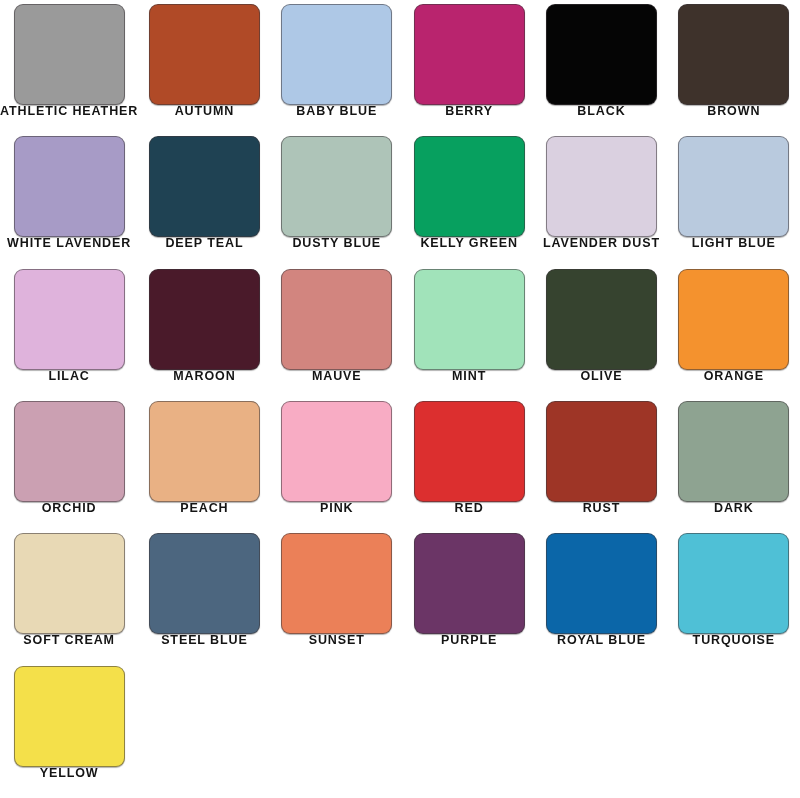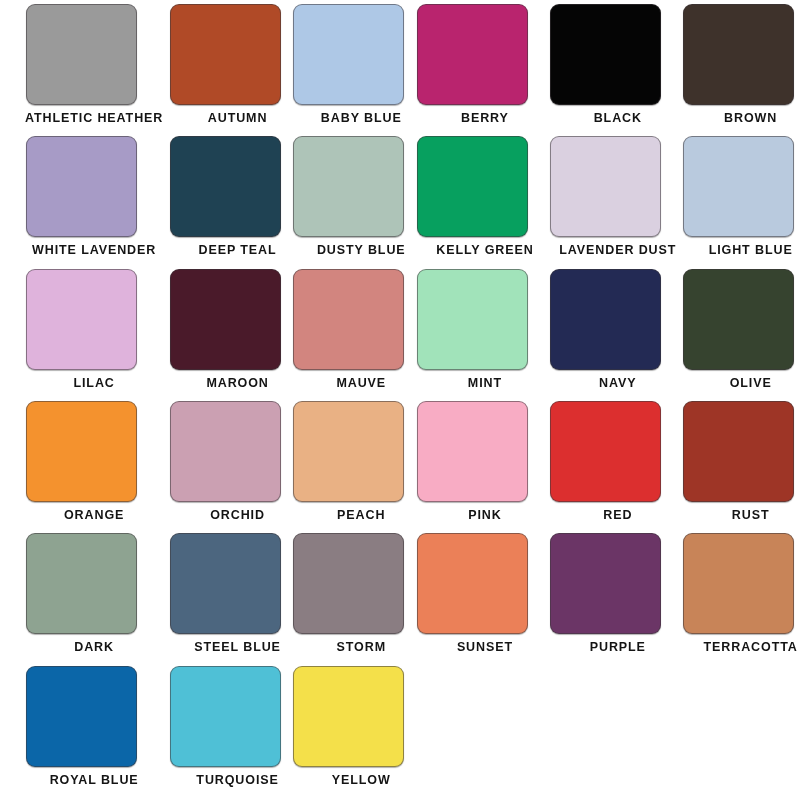--- a/index.html
+++ b/index.html
@@ -33,30 +33,28 @@
   .swatch-chip {
     width: 111px;
     height: 101px;
     border-radius: 9px;
     box-sizing: border-box;
     border: 1px solid rgba(60,55,58,0.55);
     box-shadow: 0 1px 1px rgba(0,0,0,0.30);
     flex: 0 0 auto;
   }
   .swatch-label {
-    margin-top: 7px;
     font-size: 12.5px;
     font-weight: bold;
     letter-spacing: 0.9px;
     color: #141414;
     text-align: center;
     line-height: 1;
     white-space: nowrap;
     font-family: "Liberation Sans", sans-serif;
-    padding-left: 25px;
   }
 </style>
 </head>
 <body>
 
 <div id="swatch-grid">
     <div class="swatch-cell">
       <div class="swatch-chip" style="background: rgb(154, 154, 154);"></div>
       <div class="swatch-label">ATHLETIC HEATHER</div>
     </div>
@@ -114,24 +112,20 @@
     </div>
     <div class="swatch-cell">
       <div class="swatch-chip" style="background: rgb(210, 133, 127);"></div>
       <div class="swatch-label">MAUVE</div>
     </div>
     <div class="swatch-cell">
       <div class="swatch-chip" style="background: rgb(161, 227, 186);"></div>
       <div class="swatch-label">MINT</div>
     </div>
     <div class="swatch-cell">
-      <div class="swatch-chip" style="background: rgb(35, 42, 84);"></div>
-      <div class="swatch-label">NAVY</div>
-    </div>
-    <div class="swatch-cell">
       <div class="swatch-chip" style="background: rgb(54, 67, 47);"></div>
       <div class="swatch-label">OLIVE</div>
     </div>
     <div class="swatch-cell">
       <div class="swatch-chip" style="background: rgb(244, 146, 46);"></div>
       <div class="swatch-label">ORANGE</div>
     </div>
     <div class="swatch-cell">
       <div class="swatch-chip" style="background: rgb(203, 160, 178);"></div>
       <div class="swatch-label">ORCHID</div>
@@ -150,38 +144,34 @@
     </div>
     <div class="swatch-cell">
       <div class="swatch-chip" style="background: rgb(158, 53, 38);"></div>
       <div class="swatch-label">RUST</div>
     </div>
     <div class="swatch-cell">
       <div class="swatch-chip" style="background: rgb(142, 163, 145);"></div>
       <div class="swatch-label">DARK</div>
     </div>
     <div class="swatch-cell">
+      <div class="swatch-chip" style="background: rgb(232, 217, 181);"></div>
+      <div class="swatch-label">SOFT CREAM</div>
+    </div>
+    <div class="swatch-cell">
       <div class="swatch-chip" style="background: rgb(76, 102, 127);"></div>
       <div class="swatch-label">STEEL BLUE</div>
-    </div>
-    <div class="swatch-cell">
-      <div class="swatch-chip" style="background: rgb(138, 125, 130);"></div>
-      <div class="swatch-label">STORM</div>
     </div>
     <div class="swatch-cell">
       <div class="swatch-chip" style="background: rgb(235, 128, 88);"></div>
       <div class="swatch-label">SUNSET</div>
     </div>
     <div class="swatch-cell">
       <div class="swatch-chip" style="background: rgb(107, 53, 102);"></div>
       <div class="swatch-label">PURPLE</div>
-    </div>
-    <div class="swatch-cell">
-      <div class="swatch-chip" style="background: rgb(200, 132, 88);"></div>
-      <div class="swatch-label">TERRACOTTA</div>
     </div>
     <div class="swatch-cell">
       <div class="swatch-chip" style="background: rgb(11, 102, 168);"></div>
       <div class="swatch-label">ROYAL BLUE</div>
     </div>
     <div class="swatch-cell">
       <div class="swatch-chip" style="background: rgb(79, 192, 214);"></div>
       <div class="swatch-label">TURQUOISE</div>
     </div>
     <div class="swatch-cell">

